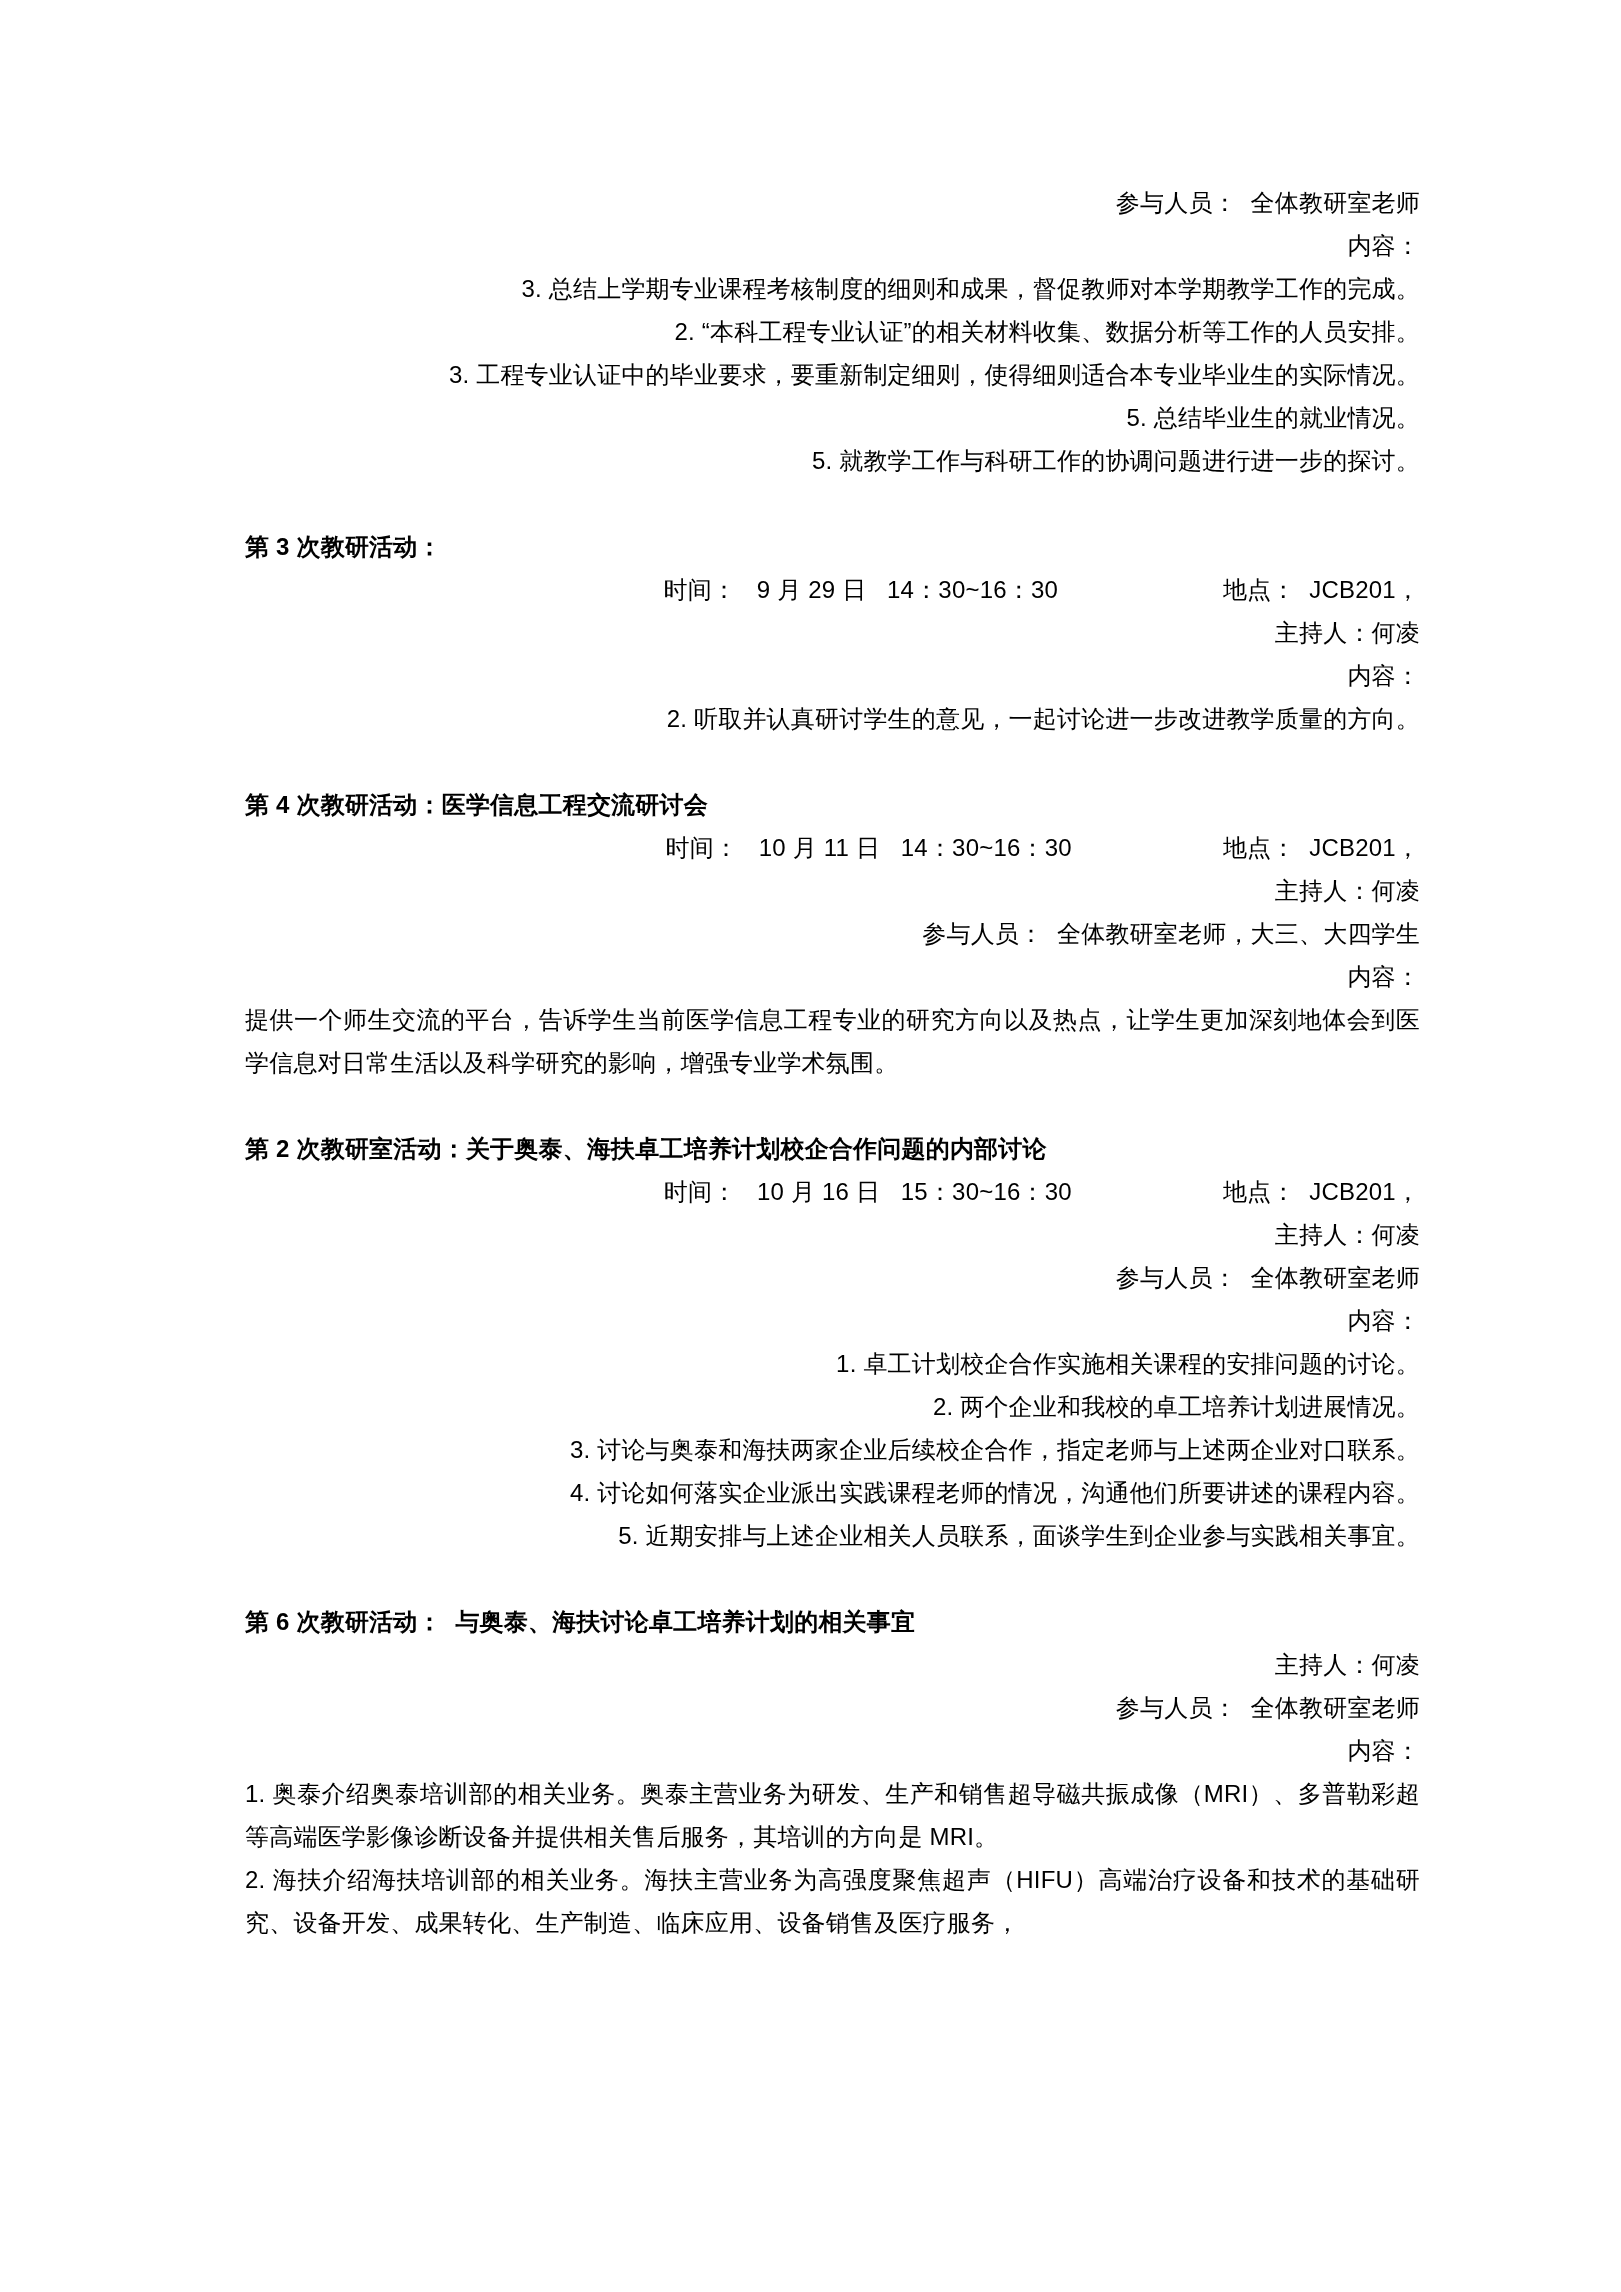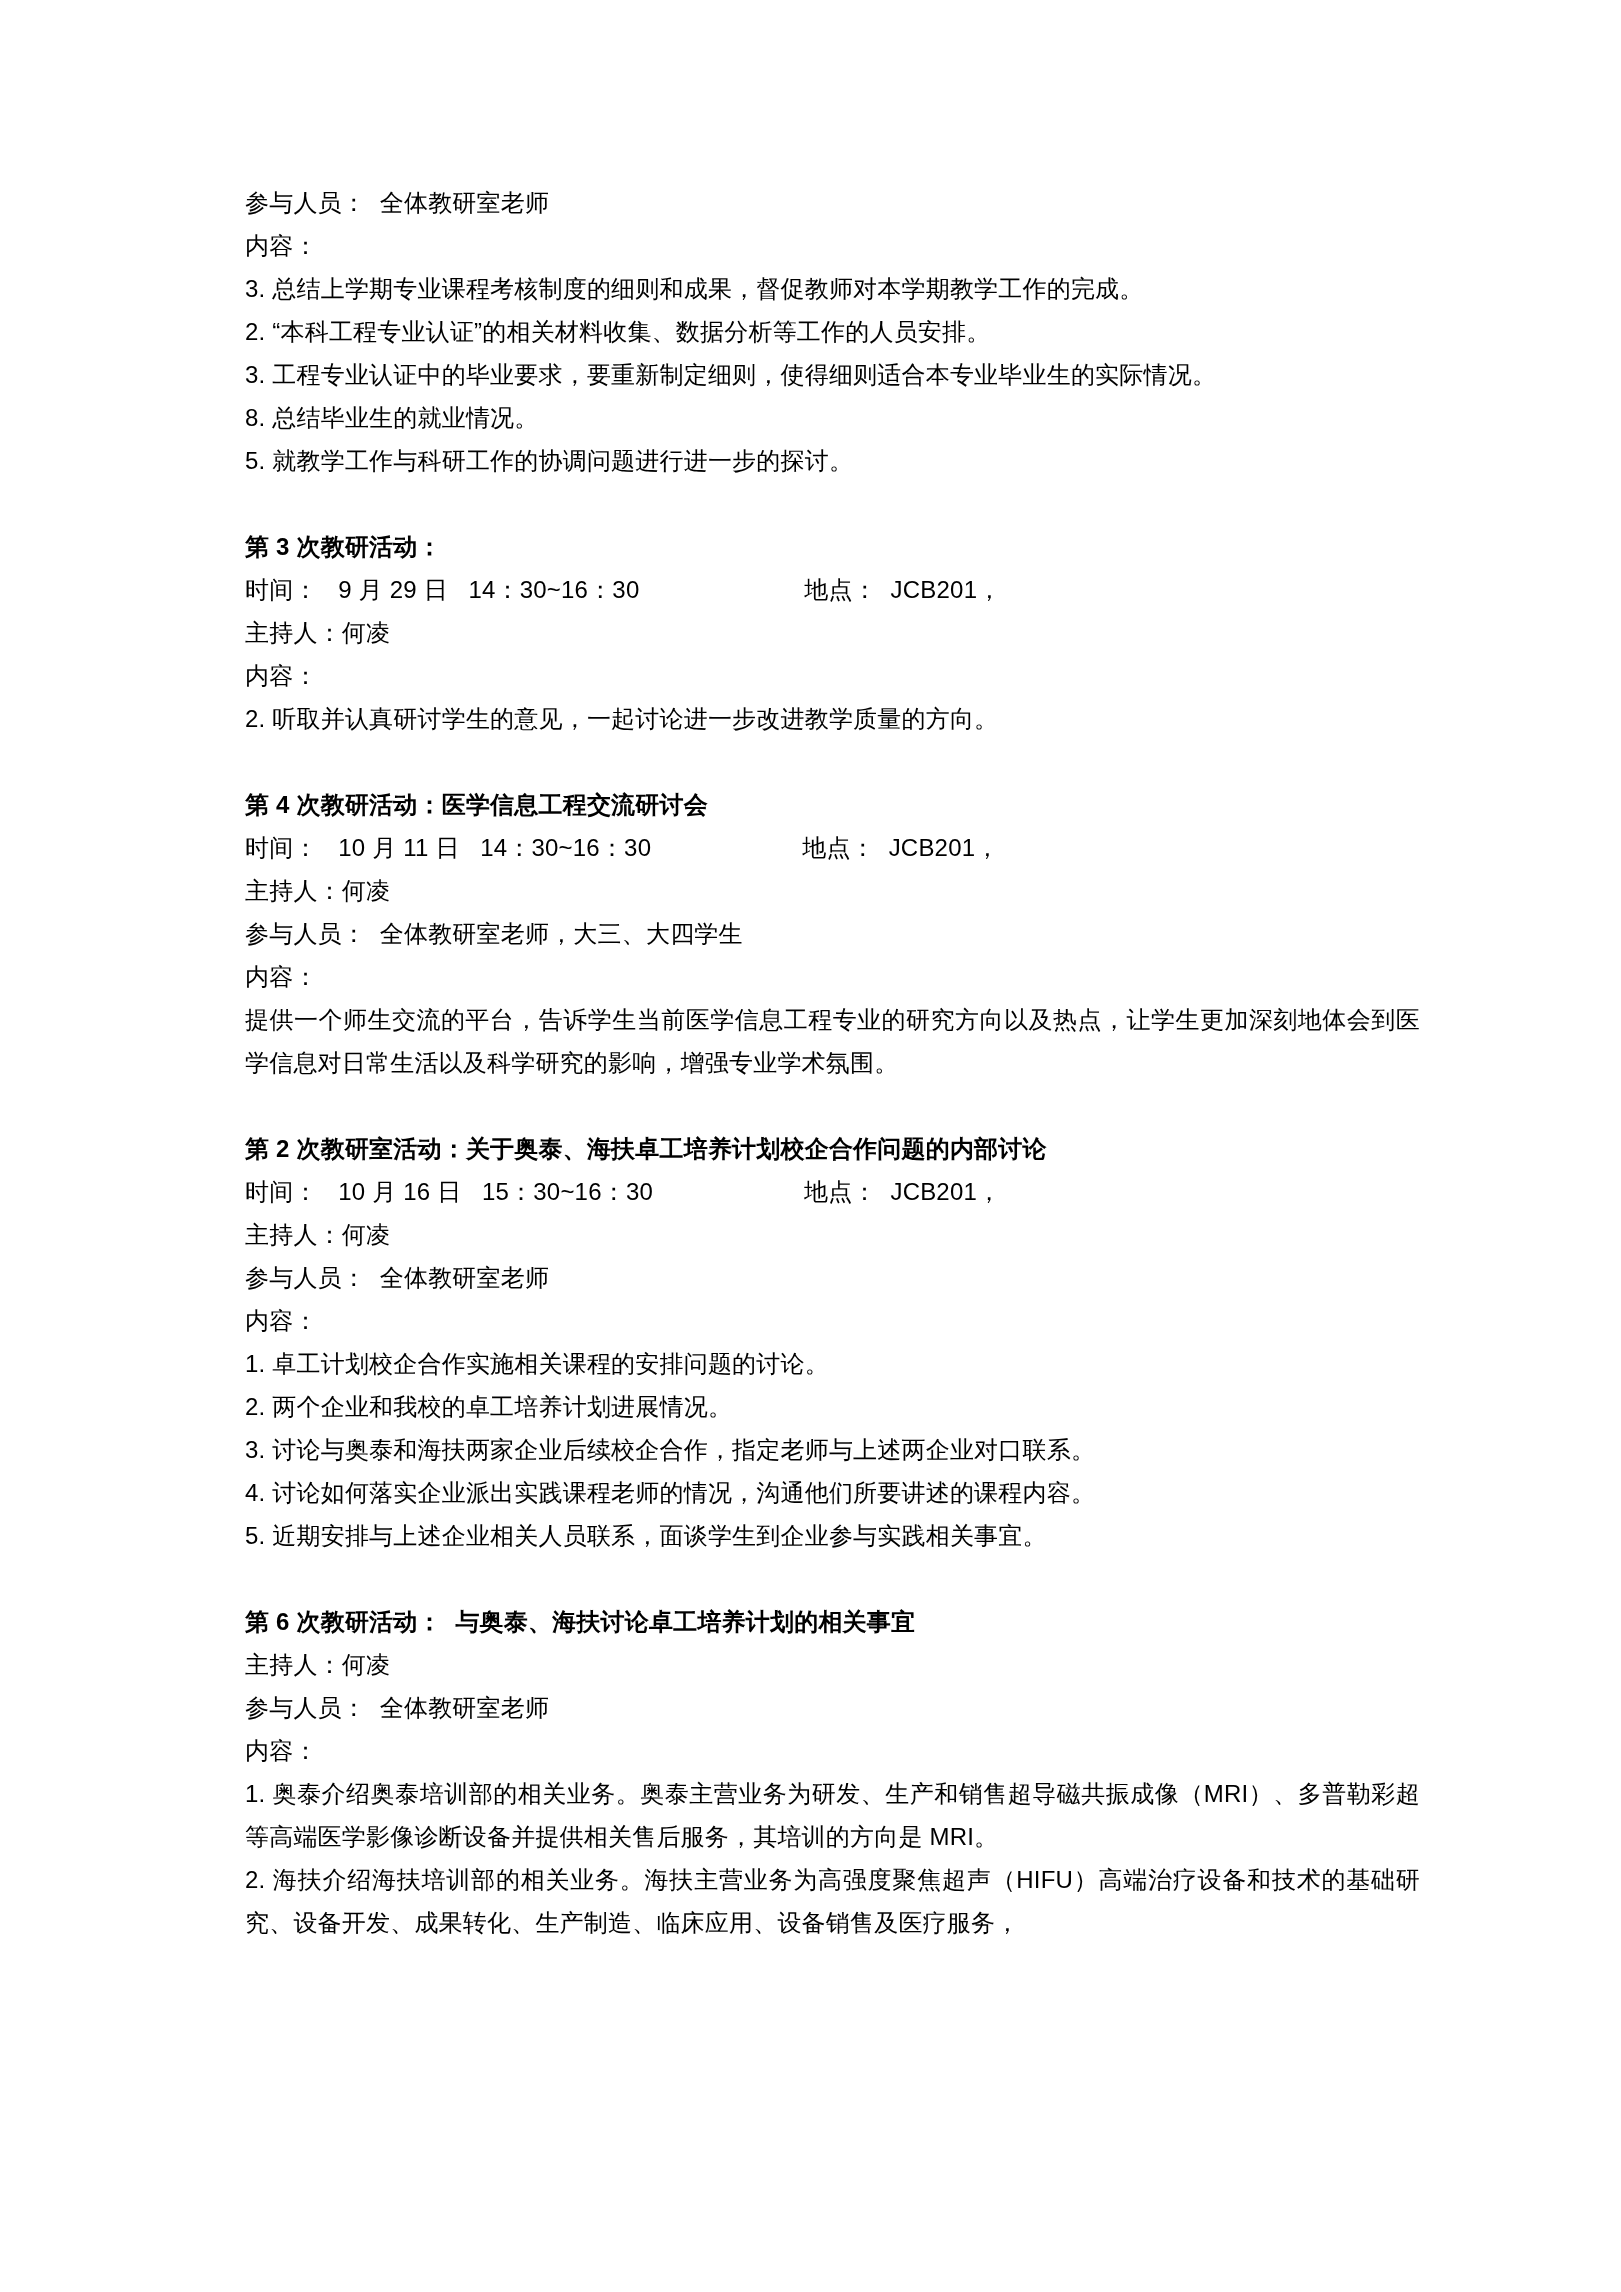--- a/index.html
+++ b/index.html
@@ -21,20 +21,21 @@
     box-sizing: border-box;
     padding: 181px 201px 0 245px;
   }
   .doc {
     font-size: 24px;
     line-height: 43px;
   }
   .line {
     white-space: pre;
     letter-spacing: 0.2px;
+    text-align: right;
   }
   .heading {
     font-weight: bold;
     white-space: pre;
     letter-spacing: 0.2px;
   }
   .para {
     letter-spacing: 0.2px;
     text-align: justify;
     text-justify: inter-ideograph;
@@ -46,21 +47,21 @@
 </head>
 <body>
 
 <div class="page">
   <div class="doc" id="doc-body">
       <div class="line">参与人员：  全体教研室老师</div>
       <div class="line">内容：</div>
       <div class="line">3. 总结上学期专业课程考核制度的细则和成果，督促教师对本学期教学工作的完成。</div>
       <div class="line">2. “本科工程专业认证”的相关材料收集、数据分析等工作的人员安排。</div>
       <div class="line">3. 工程专业认证中的毕业要求，要重新制定细则，使得细则适合本专业毕业生的实际情况。</div>
-      <div class="line">8. 总结毕业生的就业情况。</div>
+      <div class="line">5. 总结毕业生的就业情况。</div>
       <div class="line">5. 就教学工作与科研工作的协调问题进行进一步的探讨。</div>
       <div class="gap"></div>
       <div class="heading">第 3 次教研活动：</div>
       <div class="line">时间：   9 月 29 日   14：30~16：30                        地点：  JCB201，</div>
       <div class="line">主持人：何凌</div>
       <div class="line">内容：</div>
       <div class="line">2. 听取并认真研讨学生的意见，一起讨论进一步改进教学质量的方向。</div>
       <div class="gap"></div>
       <div class="heading">第 4 次教研活动：医学信息工程交流研讨会</div>
       <div class="line">时间：   10 月 11 日   14：30~16：30                      地点：  JCB201，</div>

